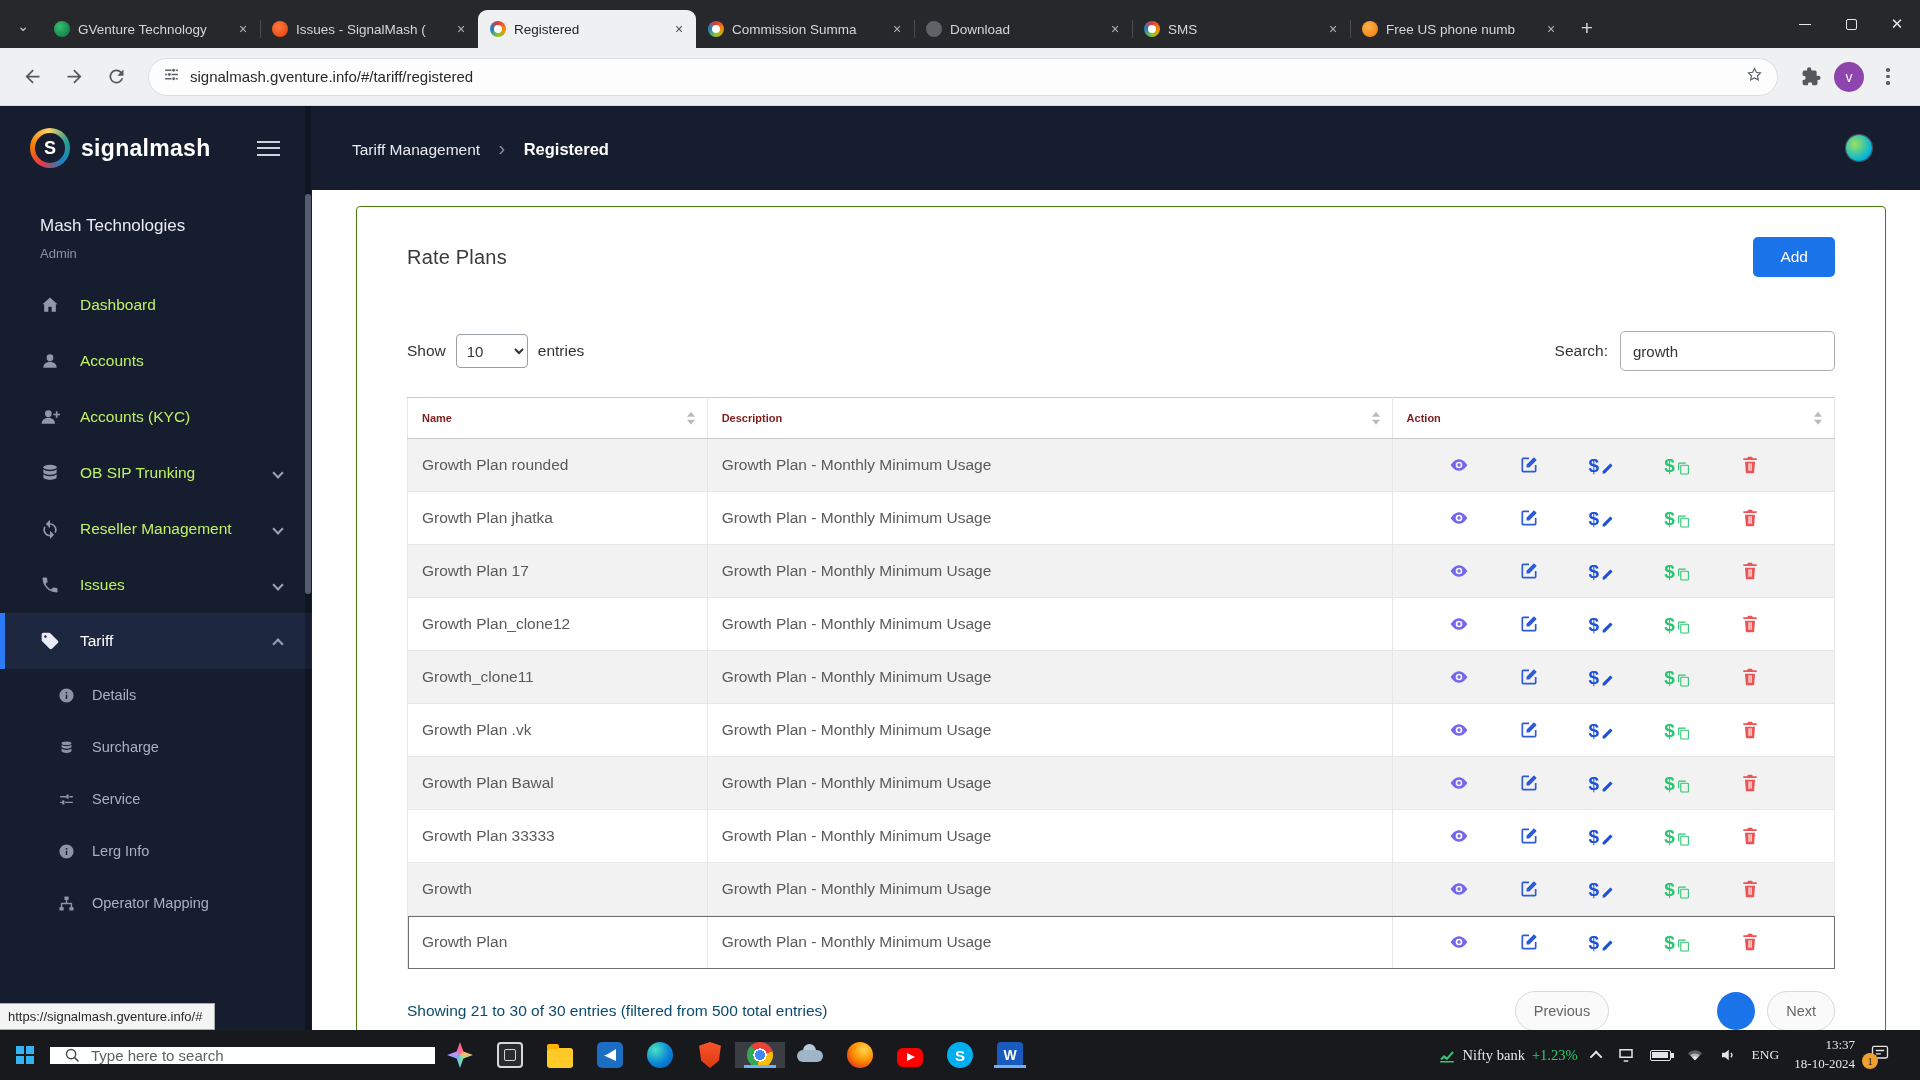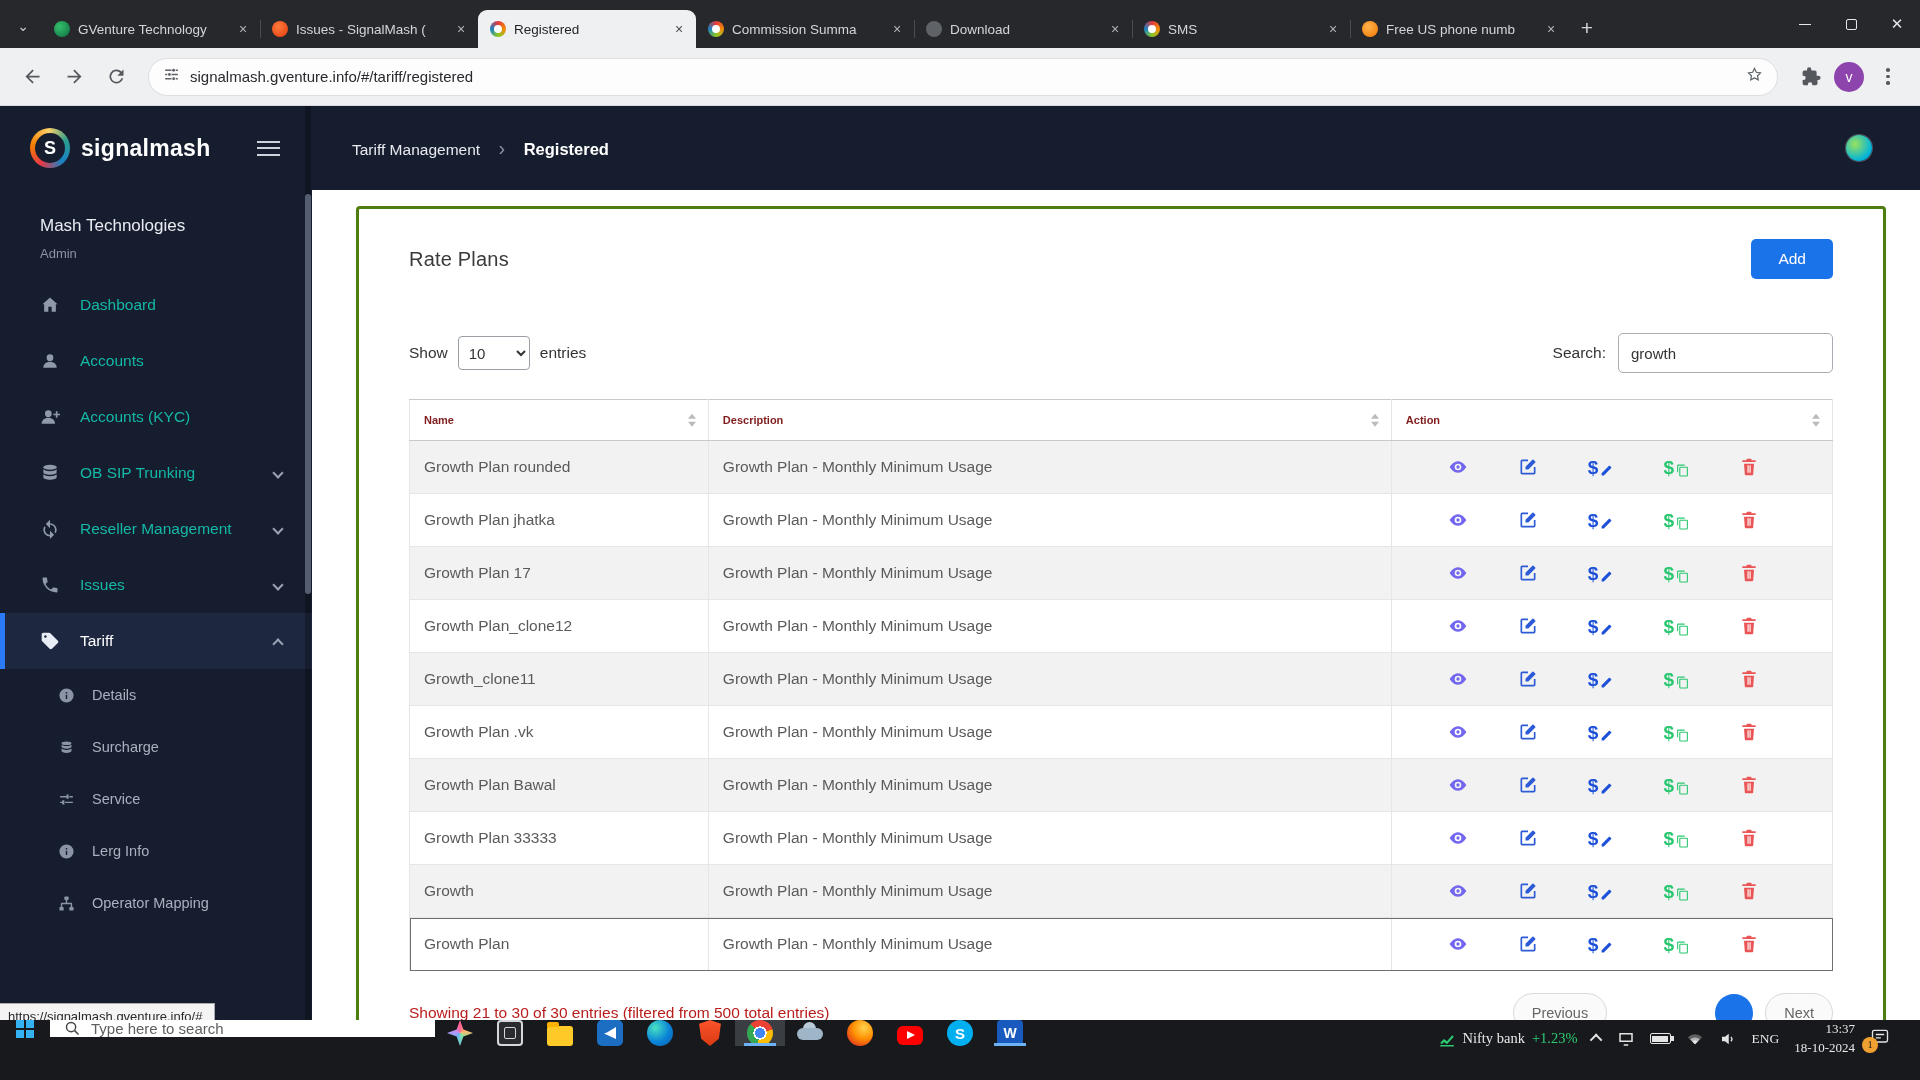--- a/index.html
+++ b/index.html
@@ -47,42 +47,42 @@
   .logo { display:flex; align-items:center; gap:11px; }
   .logo-mark { width:40px; height:40px; border-radius:50%; background:conic-gradient(from 210deg,#e63946,#f77f00,#ffd166,#2a9d8f,#1982c4,#e63946); display:grid; place-items:center; position:relative; }
   .logo-mark::before { content:""; position:absolute; inset:5px; border-radius:50%; background:#161d2e; }
   .logo-mark i { position:relative; z-index:1; font-style:normal; color:#fff; font-weight:bold; font-size:18px; }
   .logo-text { color:#fff; font-size:23px; font-weight:600; letter-spacing:.3px; }
   .hamburger { margin-left:auto; display:grid; gap:4.5px; padding:6px; }
   .hamburger i { width:23px; border-top:2.5px solid #cdd2dc; display:block; }
   .org { padding:26px 20px 16px 40px; }
   .org-name { color:#e9ecf2; font-size:17px; }
   .org-role { color:#8b92a5; font-size:13px; margin-top:10px; }
-  .nav-item { height:56px; display:flex; align-items:center; gap:20px; padding:0 30px 0 40px; color:#14b8a6; font-size:15.5px; position:relative; }
+  .nav-item { height:56px; display:flex; align-items:center; gap:20px; padding:0 30px 0 40px; color:#bef264; font-size:15.5px; position:relative; }
   .nav-item .nav-icon { width:20px; height:20px; color:#9098ab; }
   .nav-icon svg, .sub-icon svg { width:100%; height:100%; fill:currentColor; display:block; }
   .nav-item.active { background:#1e2740; box-shadow:inset 5px 0 0 #2b7bf6; color:#fff; }
   .nav-item.active .nav-icon { color:#e8ecf5; }
   .caret { width:8px; height:8px; border-right:2px solid #9aa1b2; border-bottom:2px solid #9aa1b2; margin-left:auto; }
   .caret.down { transform:rotate(45deg); }
   .caret.up { transform:rotate(-135deg); margin-top:6px; }
   .sub-item { height:52px; display:flex; align-items:center; gap:17px; padding-left:58px; color:#aab0bf; font-size:14.5px; }
   .sub-item .sub-icon { width:17px; height:17px; color:#8b93a6; }
   .sb-scroll { position:absolute; right:1px; top:0; width:6px; height:100%; background:rgba(0,0,0,.25); }
   .sb-thumb { position:absolute; right:0; top:88px; width:6px; height:400px; background:#555e70; border-radius:3px; }
 
   .maincol { flex:1; display:flex; flex-direction:column; min-width:0; }
   .topbar { height:84px; background:#161d2e; display:flex; align-items:center; padding:0 48px 0 40px; }
   .bc-parent { color:#e8eaf0; font-size:15.5px; }
   .bc-sep { color:#8b92a5; font-size:20px; margin:0 14px; }
   .bc-current { color:#fff; font-size:16.5px; font-weight:bold; }
   .user-avatar { margin-left:auto; width:26px; height:26px; border-radius:50%; background:radial-gradient(circle at 35% 35%, #9be15d, #00b4db 70%, #035a86); box-shadow:0 0 0 1px rgba(255,255,255,.25); }
 
   .content { flex:1; background:#fff; padding:16px 34px 0 44px; overflow:hidden; }
-  .card { background:#fff; border:3px solid #4d7c0f; border-radius:4px; box-shadow:0 1px 3px rgba(0,0,0,.05); padding:30px 50px 26px; height:858px; }
+  .card { background:#fff; border:1px solid #4d7c0f; border-radius:4px; box-shadow:0 1px 3px rgba(0,0,0,.05); padding:30px 50px 26px; height:858px; }
   .card-head { display:flex; align-items:center; justify-content:space-between; }
   .card-head h1 { font-size:20px; font-weight:400; color:#3a3a3a; letter-spacing:.2px; }
   .btn-add { background:#1a73e8; color:#fff; font-size:15.5px; padding:11px 27px; border-radius:5px; }
 
   .table-controls { margin-top:54px; display:flex; align-items:center; justify-content:space-between; font-size:15.5px; color:#333; }
   .length { display:flex; align-items:center; gap:10px; }
   .length select { width:72px; height:34px; font-size:15px; color:#333; border:1px solid #9aa0a6; border-radius:4px; padding:0 6px; background:#fff; }
   .search { display:flex; align-items:center; gap:12px; }
   .search input { width:215px; height:40px; border:1px solid #a8adb3; border-radius:5px; padding:0 12px; font-size:15px; color:#333; }
 
@@ -103,30 +103,30 @@
   .act svg { width:20px; height:20px; fill:currentColor; display:block; }
   .act .mini-pen, .act .mini-copy { width:13px; height:13px; margin-left:2px; }
   .act b { font-size:19px; font-weight:bold; font-style:normal; }
   .act.view { color:#7367f0; }
   .act.edit { color:#2d5bd7; }
   .act.rate-edit { color:#1d50d8; }
   .act.rate-copy { color:#28c76f; }
   .act.delete { color:#ea5455; }
 
   .table-foot { margin-top:22px; display:flex; align-items:center; justify-content:space-between; }
-  .foot-text { font-size:15.5px; color:#b91c1c; }
+  .foot-text { font-size:15.5px; color:#0c4a6e; }
   .pagination { display:flex; align-items:center; gap:12px; }
   .pg-prev, .pg-next { height:40px; padding:0 18px; background:#fafafa; border:1px solid #d9d9d9; border-radius:20px; color:#666; font-size:14.5px; }
   .page { width:38px; height:38px; border-radius:50%; font-size:14.5px; color:#555; display:grid; place-items:center; }
   .page.active { background:#1a73e8; color:#fff; }
 
   .status-tip { position:fixed; left:0; bottom:50px; background:#f4f4f4; border:1px solid #ababab; border-left:none; padding:5px 12px 5px 8px; font-size:13px; color:#2a2a2a; z-index:50; }
 
   
-  .taskbar { position:fixed; left:0; bottom:0; width:1920px; height:60px; background:#17191d; display:flex; align-items:flex-start; color:#e8e8e8; z-index:60; }
+  .taskbar { position:fixed; left:0; bottom:0; width:1920px; height:50px; background:#17191d; display:flex; align-items:center; color:#e8e8e8; z-index:60; }
   .tb-start { width:50px; display:grid; place-items:center; }
   .win-logo { width:18px; height:18px; display:grid; grid-template-columns:1fr 1fr; grid-template-rows:1fr 1fr; gap:2px; }
   .win-logo i { background:#35b2f2; }
   .tb-search { width:385px; background:#fff; display:flex; align-items:center; gap:10px; padding:0 14px; }
   .tb-search svg { width:17px; height:17px; fill:none; stroke:#444; stroke-width:2; flex:0 0 17px; }
   .tb-search input { border:none; outline:none; font-size:15px; color:#333; width:100%; background:transparent; }
   .tb-search input::placeholder { color:#5f5f5f; }
   .tb-apps { display:flex; }
   .tb-app { width:50px; display:grid; place-items:center; position:relative; }
   .tb-app.active { background:#3a3d42; }

